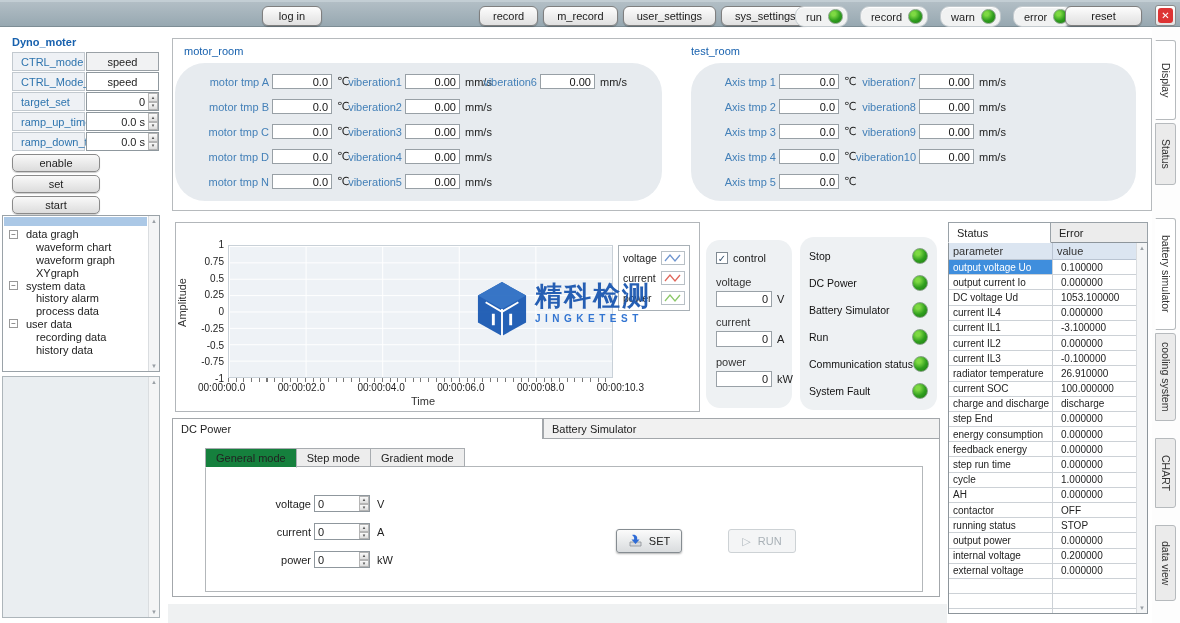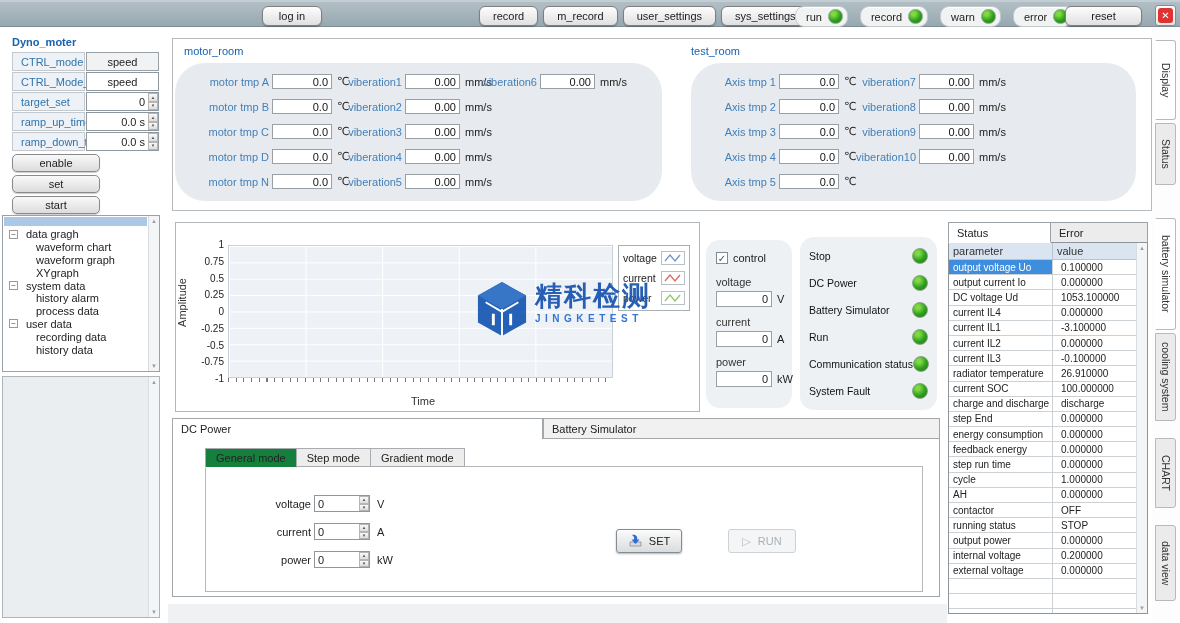--- a/index.html
+++ b/index.html
@@ -433,20 +433,29 @@
         <span>0.5</span>
         <span>0.25</span>
         <span>0</span>
         <span>-0.25</span>
         <span>-0.5</span>
         <span>-0.75</span>
         <span>-1</span>
       </div>
     <div class="plot"></div>
     <div class="minorticks"></div>
+    <div class="xticks">
+
+    <span>00:00:00.0</span>
+        <span>00:00:02.0</span>
+        <span>00:00:04.0</span>
+        <span>00:00:06.0</span>
+        <span>00:00:08.0</span>
+        <span>00:00:10.3</span>
+      </div>
     <div class="xlab">Time</div>
     <div class="legend">
 
     <div class="litem voltage">
         <span class="lname">voltage</span>
         <span class="lswatch">
           <svg width="18" height="10" viewBox="0 0 18 10">
               <polyline points="1,8 6,2 11,8 16,2" fill="none" stroke="currentColor" stroke-width="1.3"></polyline>
             </svg>
         </span>

